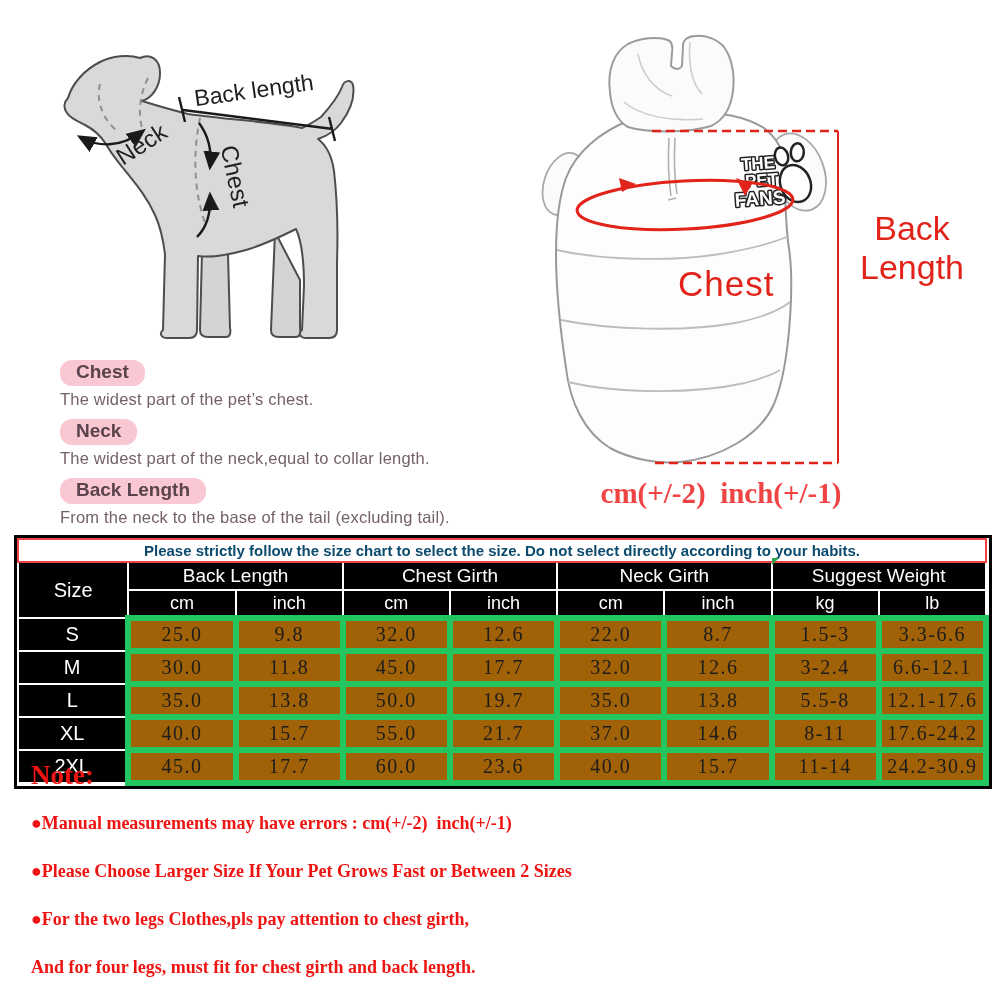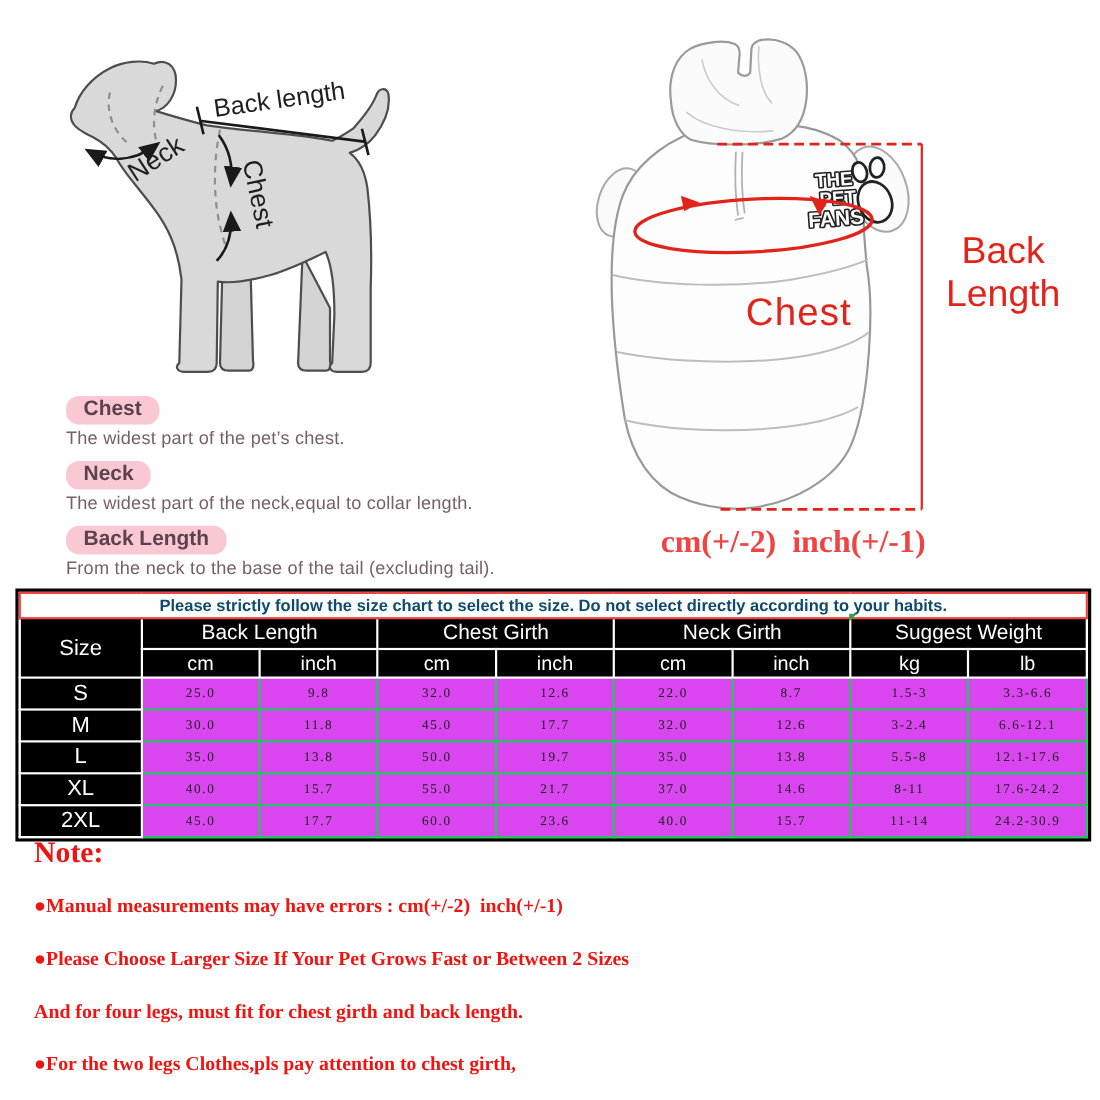--- a/index.html
+++ b/index.html
@@ -24,22 +24,22 @@
   .table-wrap{left:14px;top:535px;width:972px;border:3px solid #000;background:#fff;}
   table.size-table{width:100%;border-collapse:collapse;table-layout:fixed;}
   .size-table td,.size-table th{padding:0;text-align:center;vertical-align:middle;}
   .notice-cell{height:21px;background:#fff;color:#0c4a6e;font-weight:bold;font-size:15px;
         border:2px solid #ef4444;letter-spacing:0px;}
   .hcell{background:#000;color:#fff;border:2px solid #fff;font-weight:normal;}
   .corner{font-size:20px;}
   .group{font-size:19px;height:26px;}
   .unit{font-size:18px;height:24px;}
   .size-cell{background:#000;color:#fff;border:2px solid #fff;font-size:20px;font-weight:normal;}
-  .val{background:#d946ef;border:2px solid #22c55e;height:27px;color:#1c1c1c;
-        font-family:"Liberation Serif",serif;font-size:12px;letter-spacing:1.5px;}
+  .val{background:#a16207;border:6px solid #22c55e;height:27px;color:#1c1c1c;
+        font-family:"Liberation Serif",serif;font-size:20px;letter-spacing:1.5px;}
   .flag{left:772px;top:558px;width:0;height:0;border-top:7px solid #2da44e;
         border-right:7px solid transparent;}
 
   
   .notes{left:31px;top:760px;color:#ee1411;font-family:"Liberation Serif",serif;font-weight:bold;}
   .notes-title{font-size:27px;line-height:30px;margin-bottom:18px;}
   .note-line{font-size:18px;line-height:30px;margin-bottom:18px;white-space:pre;}
 
   svg text{font-family:"Liberation Sans",sans-serif;}
 </style>
@@ -243,17 +243,17 @@
       </tr>
     </tbody>
       </table>
   </div>
   <div class="abs flag"></div>
 
   <div class="abs notes">
     <div class="notes-title">Note:</div>
     <div class="note-line">●Manual measurements may have errors : cm(+/-2)  inch(+/-1)</div>
     <div class="note-line">●Please Choose Larger Size If Your Pet Grows Fast or Between 2 Sizes</div>
+    <div class="note-line">●For the two legs Clothes,pls pay attention to chest girth,</div>
     <div class="note-line">And for four legs, must fit for chest girth and back length.</div>
-    <div class="note-line">●For the two legs Clothes,pls pay attention to chest girth,</div>
   </div>
 
 </div>
 
 </body></html>

